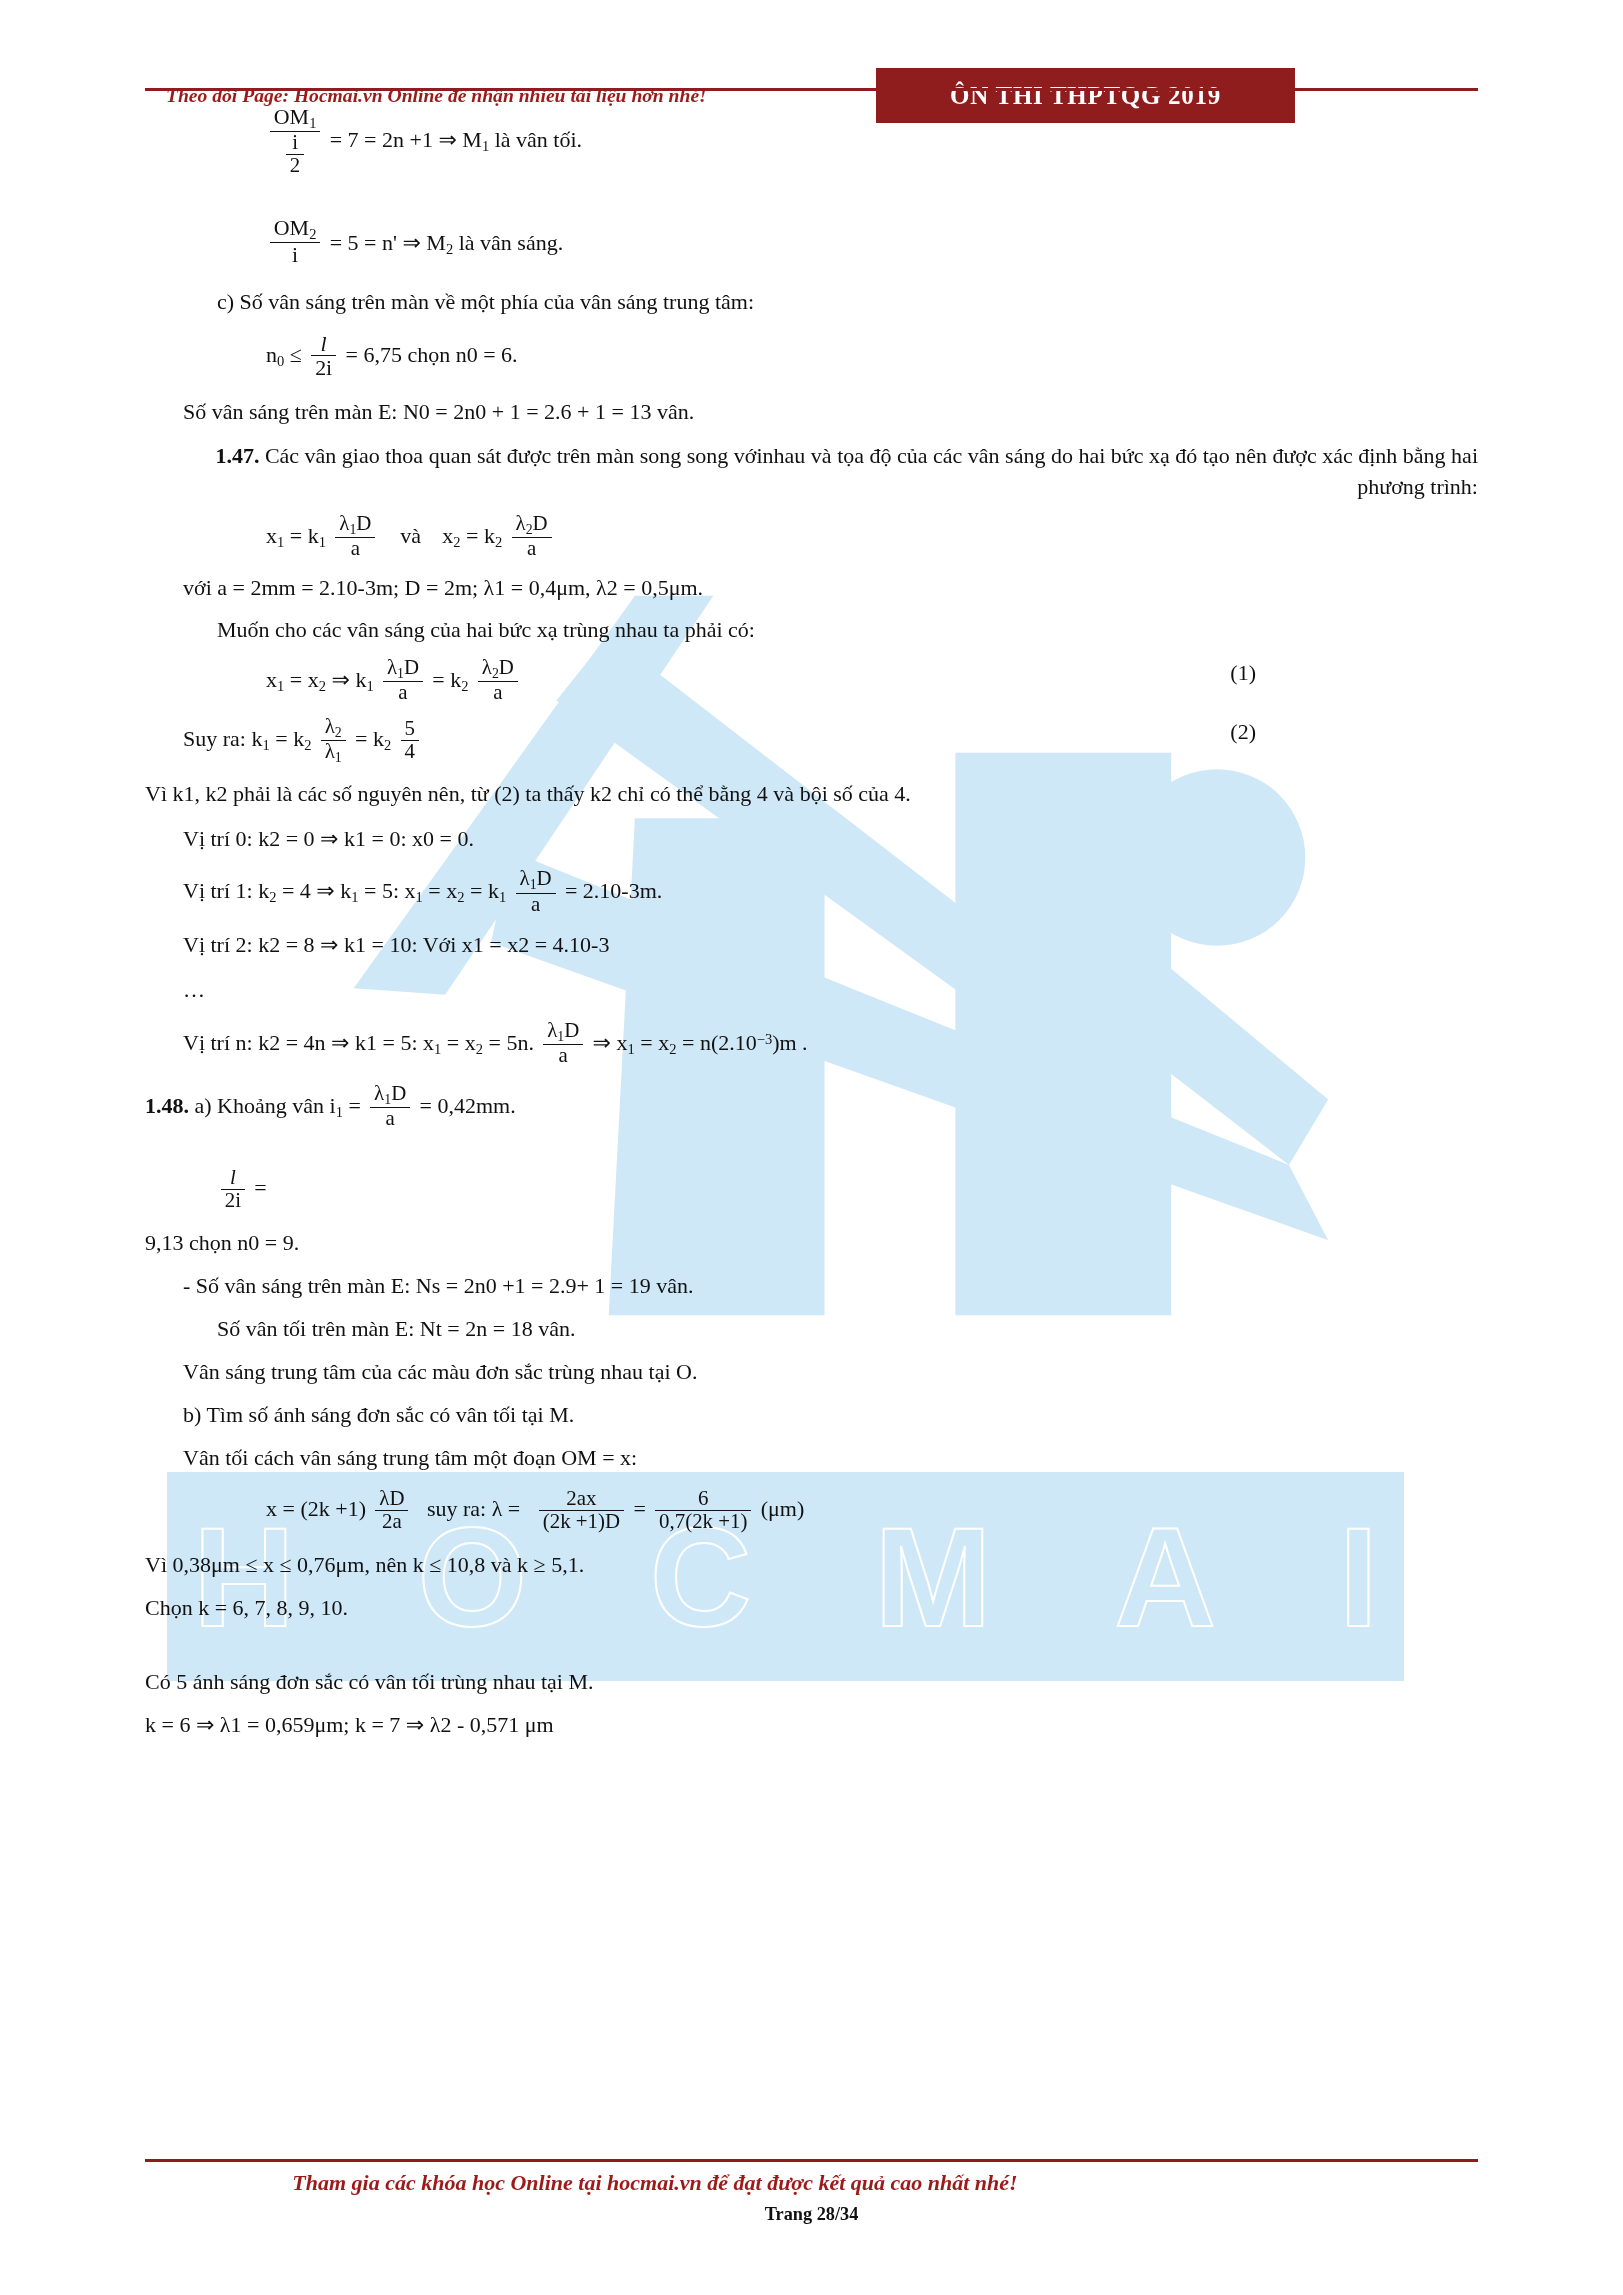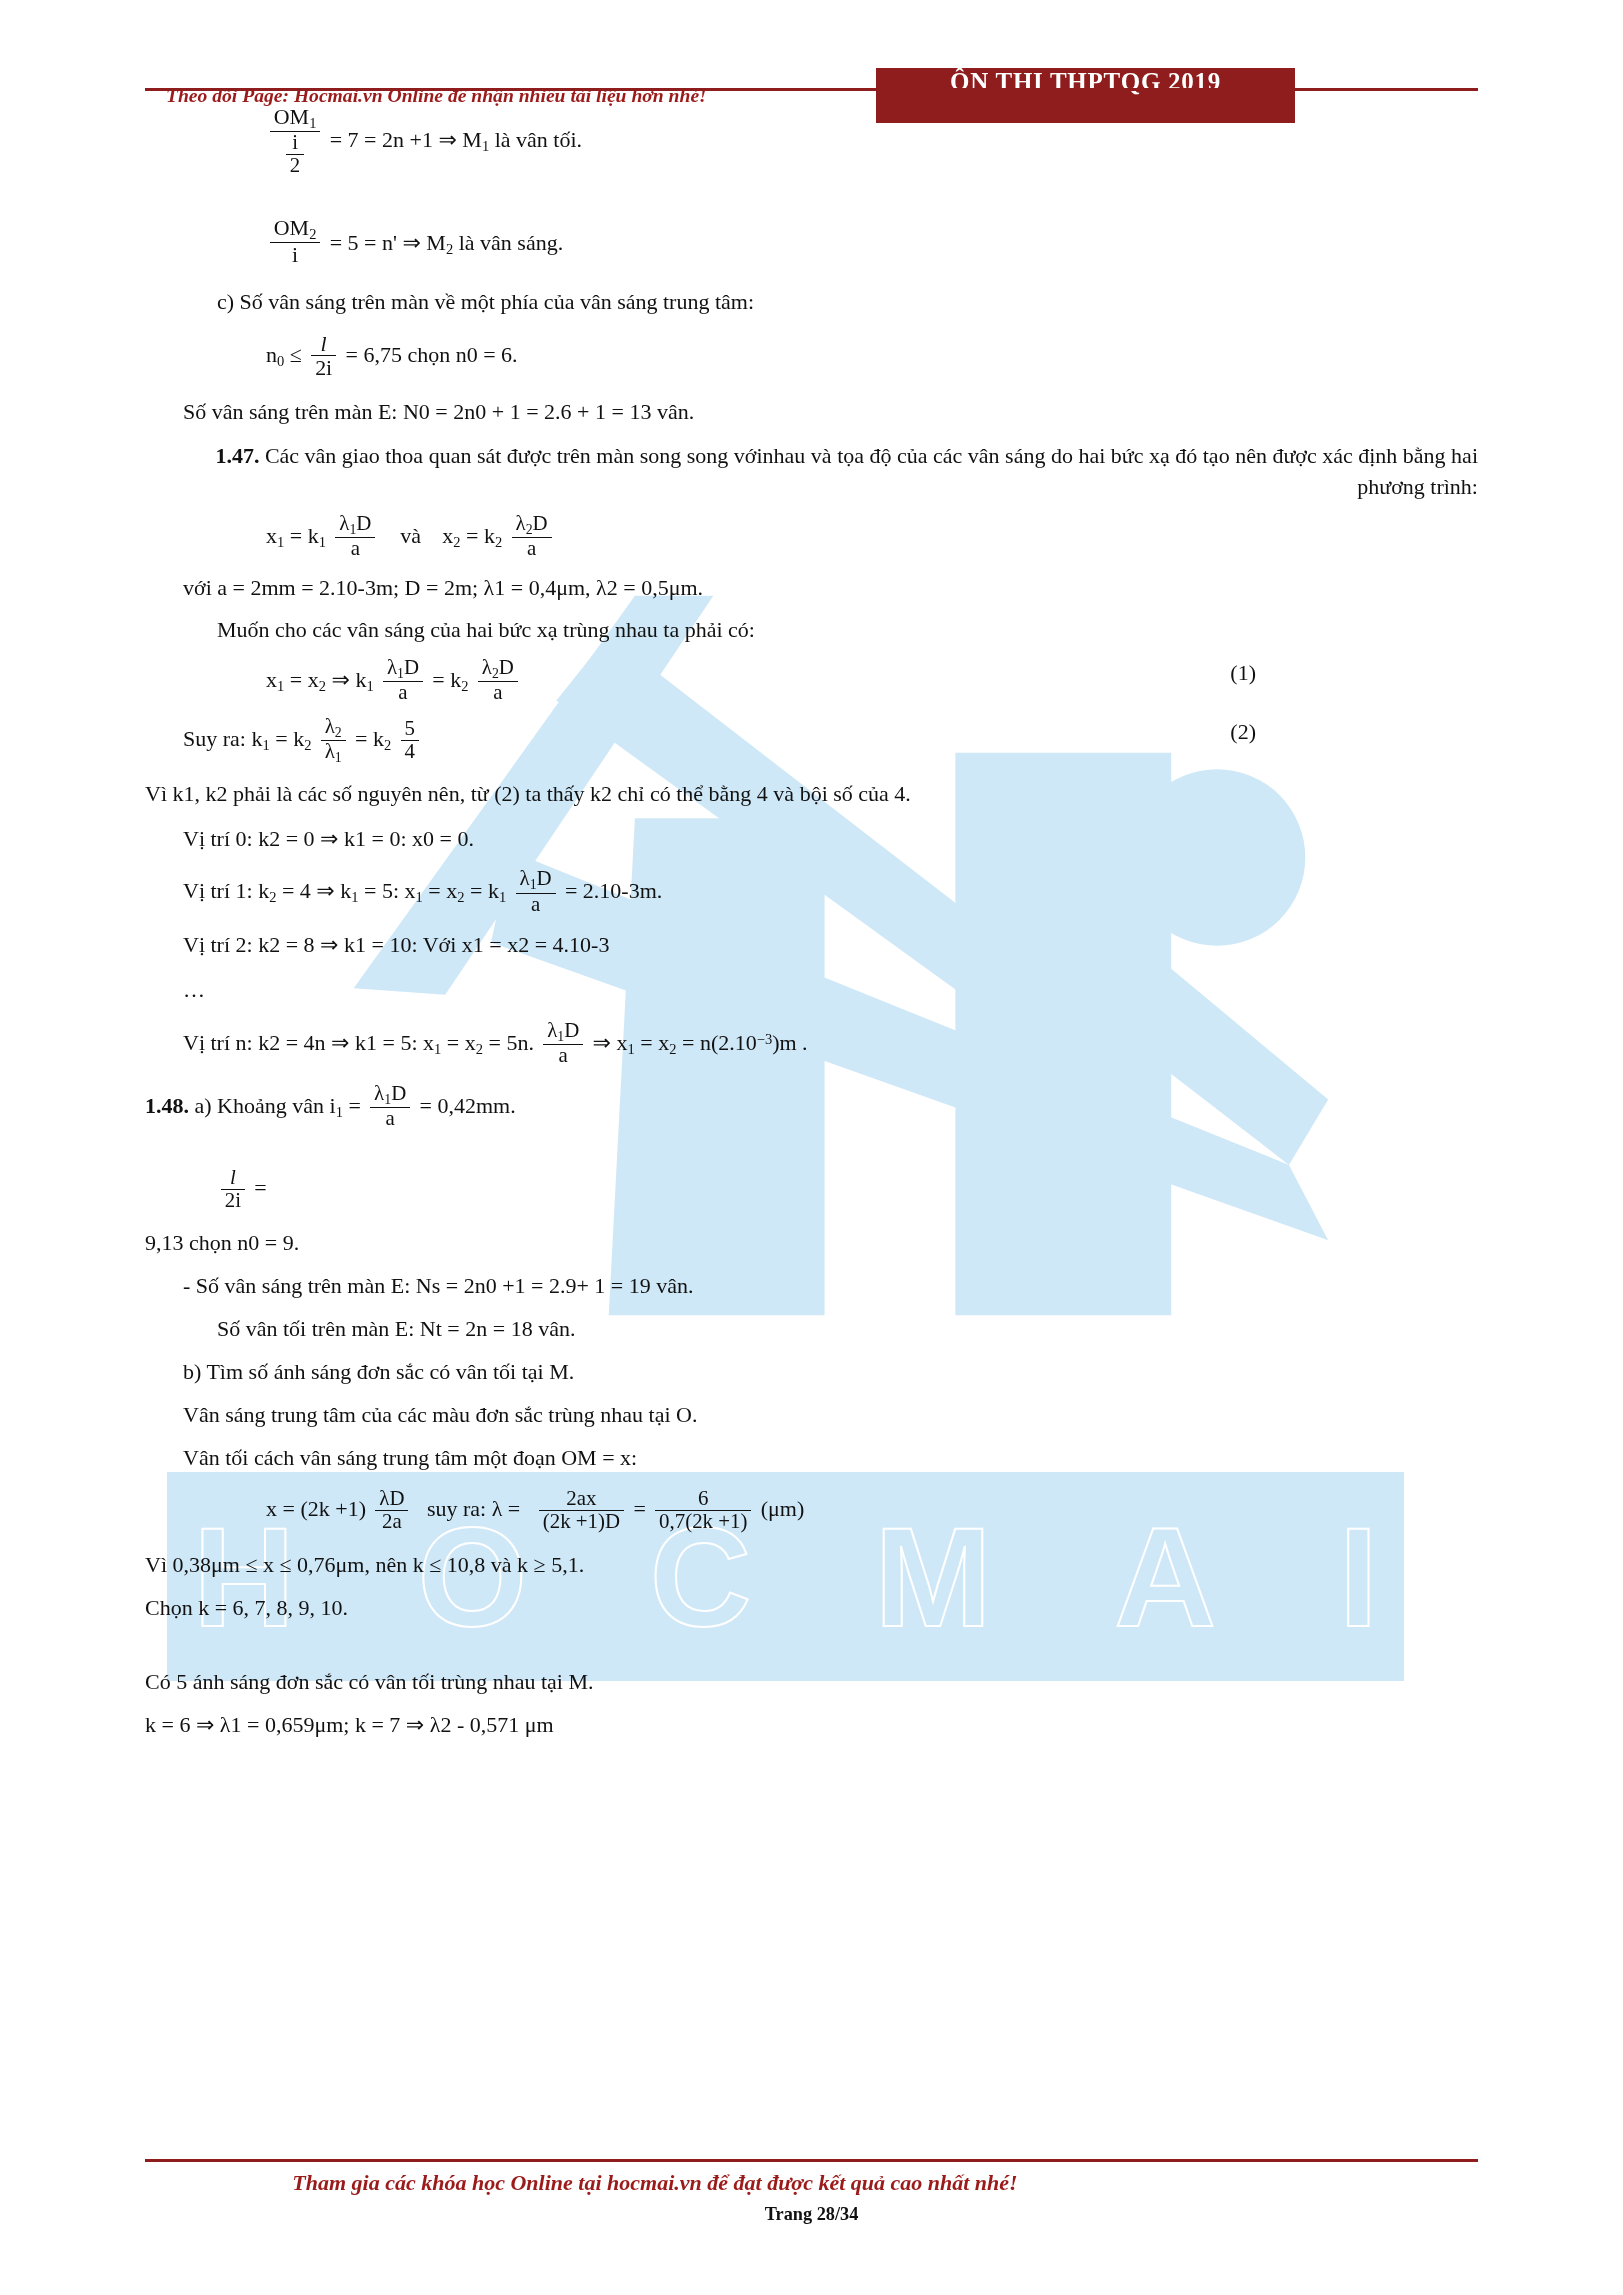--- a/index.html
+++ b/index.html
@@ -38,21 +38,21 @@
     white-space: nowrap;
   }
   .header-badge {
     position: absolute;
     right: 145px;
     top: 34px;
     width: 419px;
     height: 55px;
     background: #8f1d1d;
     display: flex;
-    align-items: flex-start;
+    align-items: center;
     justify-content: center;
   }
   .header-badge span {
     font-family: "Liberation Serif", serif;
     font-size: 25px;
     font-weight: bold;
     color: #ffffff;
     letter-spacing: 0.7px;
   }
   .header-rule {
@@ -339,22 +339,22 @@
       <span class="frac">
         <span class="num" style="font-style:italic;">l</span>
         <span class="den">2i</span>
       </span>
       <span>=</span>
     </div>
 
     <div class="ln" style="margin-bottom:11.8px;">9,13 chọn n0 = 9.</div>
     <div class="ln indent1" style="margin-bottom:11.8px;">- Số vân sáng trên màn E: Ns = 2n0 +1 = 2.9+ 1 = 19 vân.</div>
     <div class="ln indent2" style="margin-bottom:11.8px;">Số vân tối trên màn E: Nt = 2n = 18 vân.</div>
+    <div class="ln indent1" style="margin-bottom:11.8px;">Vân sáng trung tâm của các màu đơn sắc trùng nhau tại O.</div>
     <div class="ln indent1" style="margin-bottom:11.8px;">b) Tìm số ánh sáng đơn sắc có vân tối tại M.</div>
-    <div class="ln indent1" style="margin-bottom:11.8px;">Vân sáng trung tâm của các màu đơn sắc trùng nhau tại O.</div>
     <div class="ln indent1" style="margin-bottom:14.4px;">Vân tối cách vân sáng trung tâm một đoạn OM = x:</div>
 
     <div class="ln indent3" style="margin-bottom:15.7px;">
       <span>x = (2k +1)</span>
       <span class="frac">
         <span class="num">λD</span>
         <span class="den">2a</span>
       </span>
       <span style="padding:0 9.2px;">suy ra:  λ =</span>
       <span class="frac">

